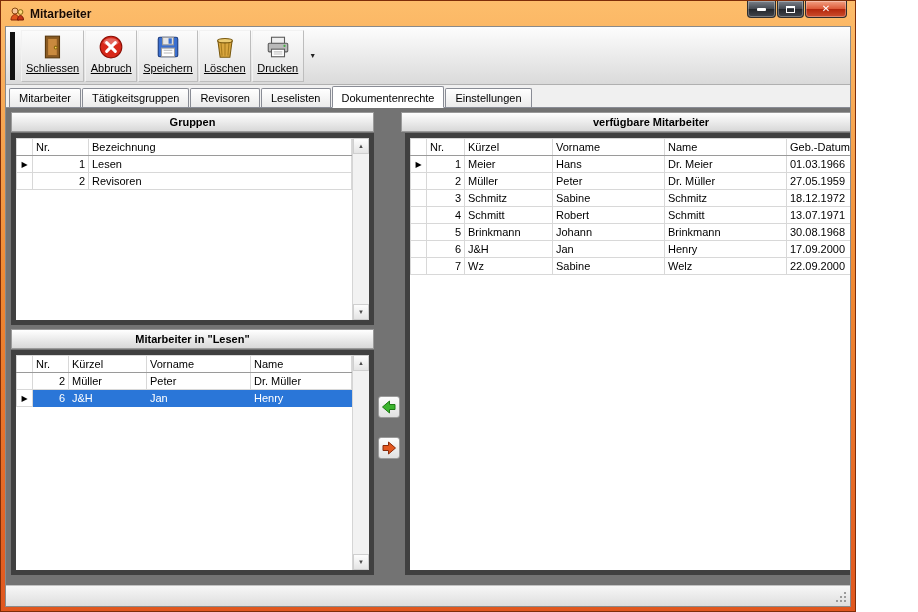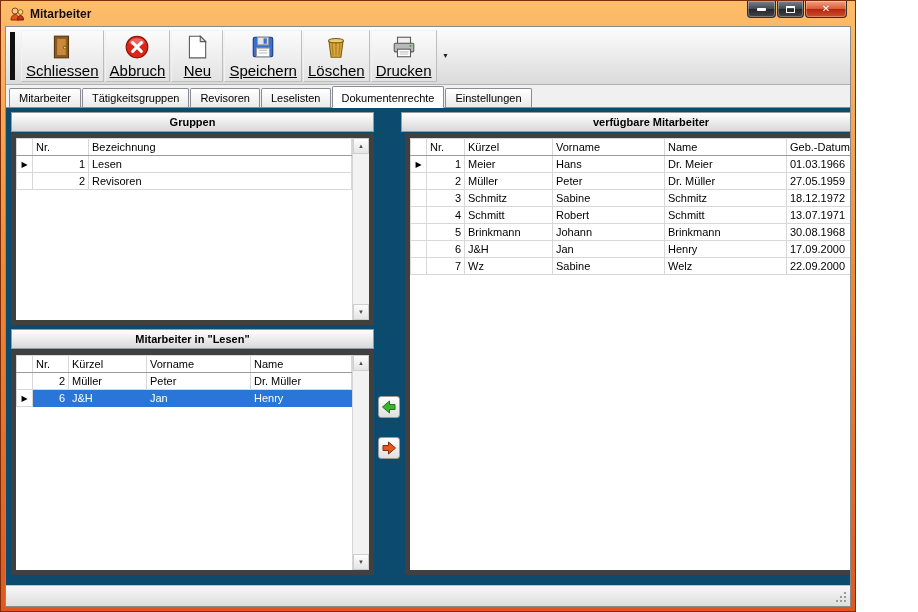--- a/index.html
+++ b/index.html
@@ -63,21 +63,21 @@
   .tbtn {
     min-width: 52px; height: 52px;
     border: 1px solid #bdbdbd;
     border-top-color: #f2f2f2; border-left-color: #f2f2f2;
     background: linear-gradient(180deg, #fbfbfb, #e2e2e2);
     display: flex; flex-direction: column; align-items: center; justify-content: flex-start;
     padding: 2px 4px; margin-right: 1px;
     cursor: default;
   }
   .ticon { width: 28px; height: 28px; display: flex; align-items: center; justify-content: center; }
-  .tlabel { text-decoration: underline; font-size: 15px; margin-top: 1px; white-space: nowrap; }
+  .tlabel { text-decoration: underline; font-size: 11px; margin-top: 1px; white-space: nowrap; }
   .dropdown-btn {
     width: 16px; height: 52px;
     display: flex; align-items: center; justify-content: center;
     font-size: 7px; color: #222; cursor: default;
   }
   
   .tabbar {
     height: 23px; flex: 0 0 23px;
     display: flex; align-items: flex-end;
     padding-left: 3px;
@@ -95,21 +95,21 @@
     cursor: default;
   }
   .tab.active {
     background: #fff;
     padding-top: 5px;
     margin-bottom: -1px;
     border-bottom: 1px solid #fff;
     z-index: 2;
   }
   
-  .main { flex: 1 1 auto; background: #0c4a6e; position: relative; overflow: hidden; }
+  .main { flex: 1 1 auto; background: #737373; position: relative; overflow: hidden; }
   .panel-header {
     position: absolute; height: 20px;
     border: 1px solid #9a9a9a;
     background: linear-gradient(180deg, #ffffff, #d8d8d8);
     display: flex; align-items: center; justify-content: center;
     font-weight: bold; font-size: 11px;
   }
   .grid-box {
     position: absolute;
     border: 5px solid #404040;
@@ -229,29 +229,20 @@
         <span class="ticon">
           <svg viewBox="0 0 24 24" width="26" height="26">
             <circle cx="12" cy="12" r="10" fill="#d8281a" stroke="#8a0f06"></circle>
             <ellipse cx="12" cy="7.5" rx="7" ry="3.5" fill="#ffffff" opacity="0.30"></ellipse>
             <path d="M8 8 L16 16 M16 8 L8 16" stroke="#fff" stroke-width="2.8" stroke-linecap="round"></path>
           </svg>
         </span>
         <span class="tlabel">Abbruch</span>
       </div>
 
-      <div class="tbtn">
-        <span class="ticon">
-          <svg viewBox="0 0 24 24" width="26" height="26">
-            <path d="M5 2 h10 l5 5 v15 H5 z" fill="#ffffff" stroke="#5a5a5a"></path>
-            <path d="M15 2 l5 5 h-5 z" fill="#dcdcdc" stroke="#5a5a5a"></path>
-          </svg>
-        </span>
-        <span class="tlabel">Neu</span>
-      </div>
 
       <div class="tbtn">
         <span class="ticon">
           <svg viewBox="0 0 24 24" width="26" height="26">
             <rect x="3" y="3" width="18" height="18" rx="1.5" fill="#3a6fd0" stroke="#1a3a7e"></rect>
             <rect x="7" y="3" width="10" height="7" fill="#e6e6e6" stroke="#9a9a9a"></rect>
             <rect x="12.5" y="4" width="3" height="5" fill="#3a6fd0"></rect>
             <rect x="6" y="13" width="12" height="8" fill="#ffffff" stroke="#9a9a9a"></rect>
             <path d="M8 15 h8 M8 17.5 h8" stroke="#b8b8b8" stroke-width="1"></path>
           </svg>

